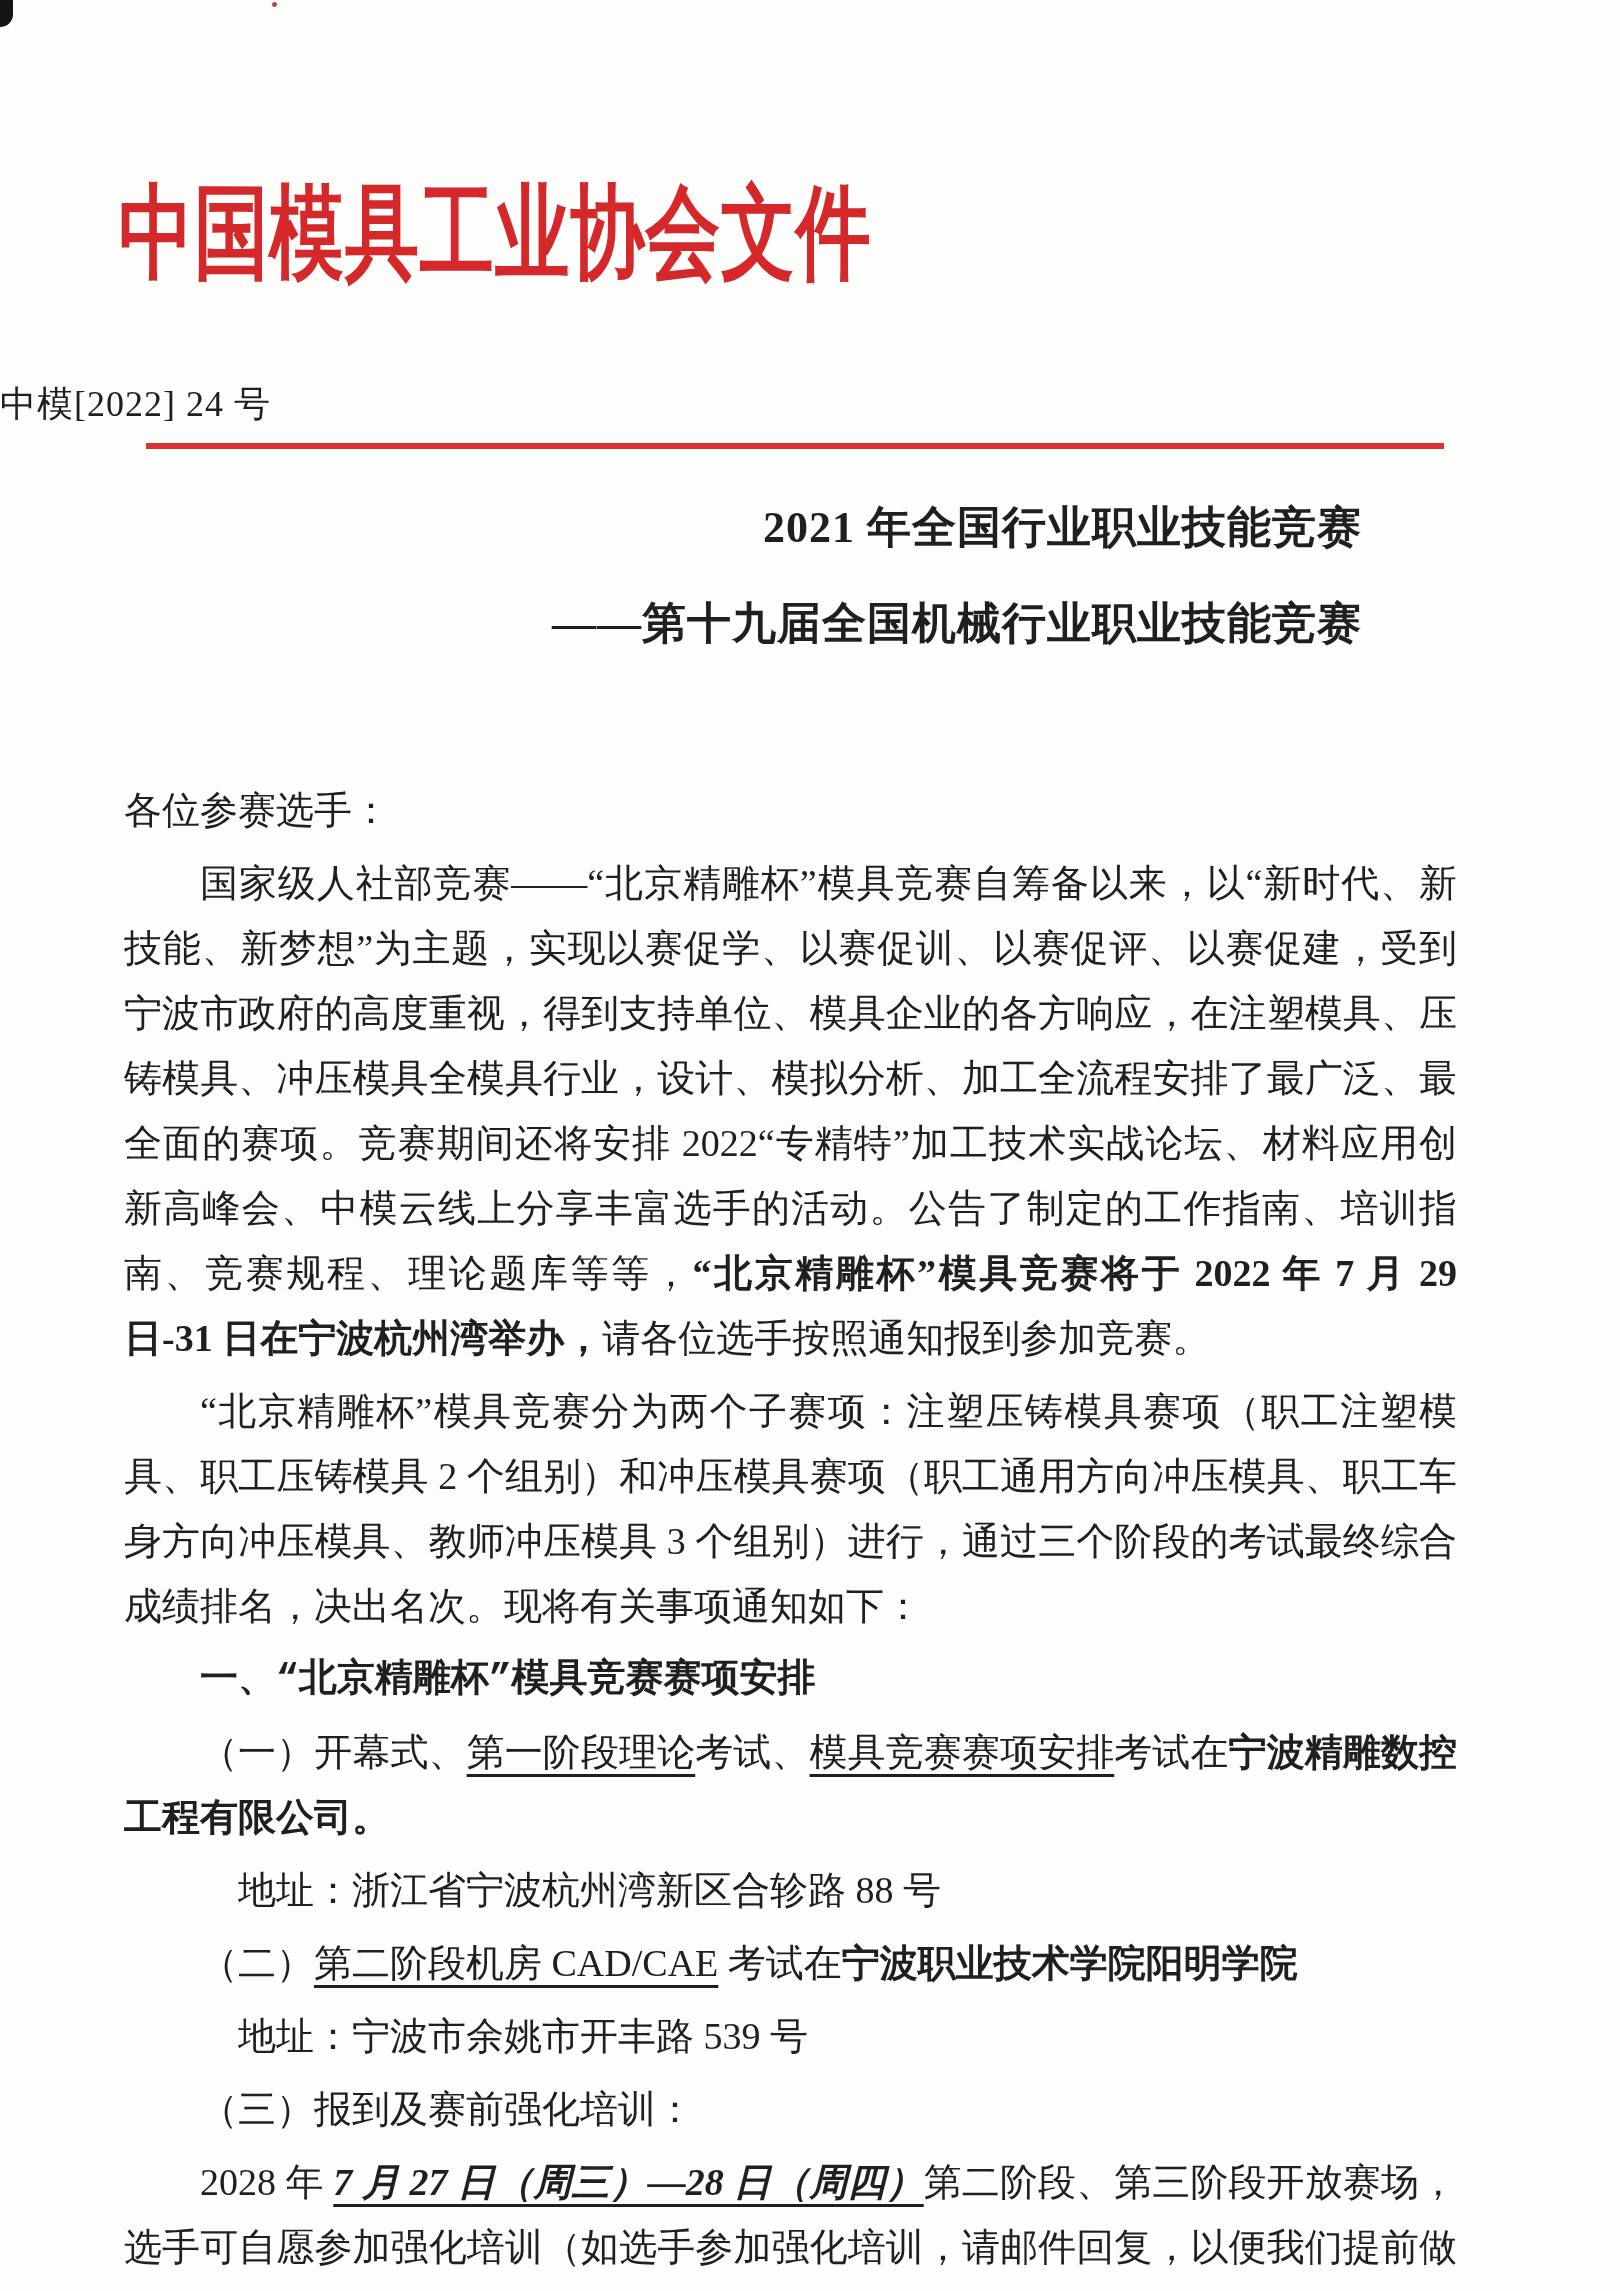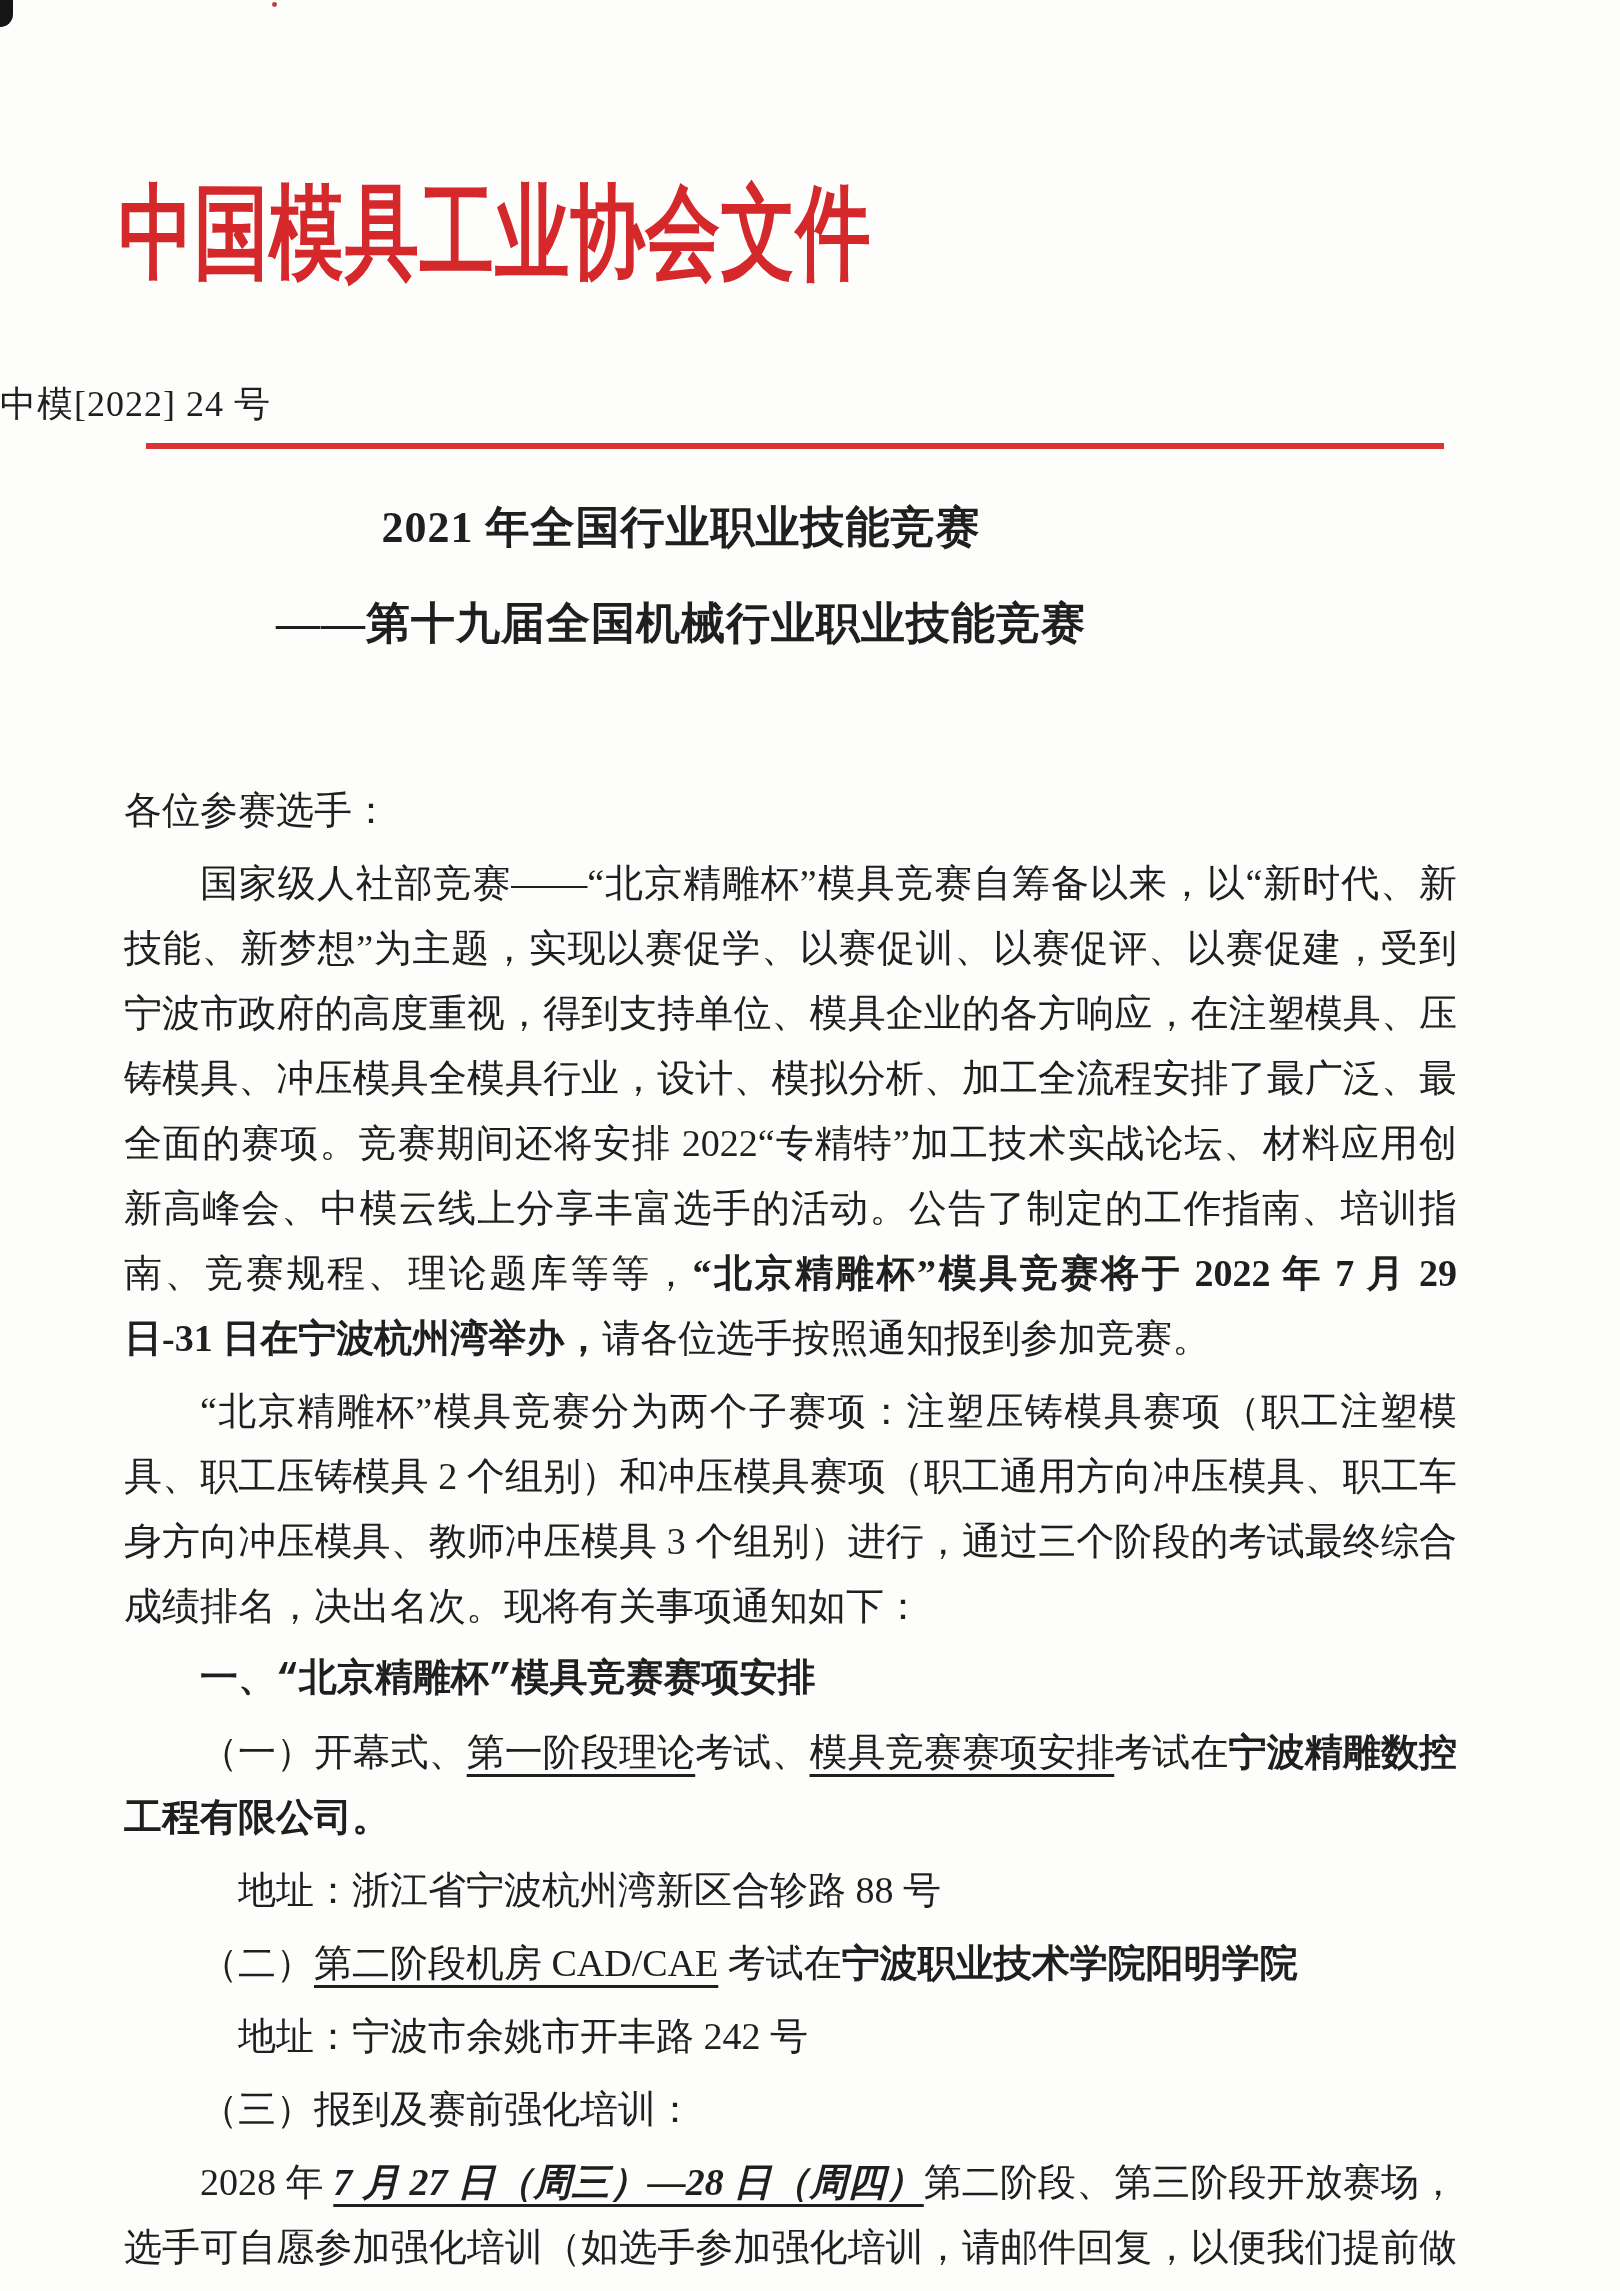--- a/index.html
+++ b/index.html
@@ -50,21 +50,21 @@
   .red-rule{
     position:absolute;top:443px;left:146px;
     width:1298px;height:5.9px;
     background:var(--rule_red);
   }
   
   .title-block{
     position:absolute;top:480px;left:0;width:1362px;
     text-align:center;font-weight:bold;font-size:44px;
   }
-  .title-line{line-height:96px;letter-spacing:1px;}
+  .title-line{line-height:96px;letter-spacing:1px;text-align:right;}
   
   .body-text{
     position:absolute;top:770px;left:116px;width:1349px;
     font-size:38px;line-height:65px;
     text-align:justify;text-justify:inter-character;
   }
   .body-text p{margin:8px;padding:0;}
   .indent2{text-indent:2em;}
   .indent3{text-indent:3em;}
   .bold{font-weight:bold;}
@@ -111,21 +111,21 @@
     <p class="indent2">“北京精雕杯”模具竞赛分为两个子赛项：注塑压铸模具赛项（职工注塑模具、职工压铸模具 2 个组别）和冲压模具赛项（职工通用方向冲压模具、职工车身方向冲压模具、教师冲压模具 3 个组别）进行，通过三个阶段的考试最终综合成绩排名，决出名次。现将有关事项通知如下：</p>
 
     <p class="indent2 heading">一、“北京精雕杯”模具竞赛赛项安排</p>
 
     <p class="indent2"><span>（一）开幕式、</span><span class="u">第一阶段理论</span><span>考试、</span><span class="u">模具竞赛赛项安排</span><span>考试在</span><span class="bold">宁波精雕数控工程有限公司。</span></p>
 
     <p class="indent3">地址：浙江省宁波杭州湾新区合轸路 88 号</p>
 
     <p class="indent2"><span>（二）</span><span class="u">第二阶段机房 CAD/CAE</span><span> 考试在</span><span class="bold">宁波职业技术学院阳明学院</span></p>
 
-    <p class="indent3">地址：宁波市余姚市开丰路 242 号</p>
+    <p class="indent3">地址：宁波市余姚市开丰路 539 号</p>
 
     <p class="indent2">（三）报到及赛前强化培训：</p>
 
     <p class="indent2"><span>2028 年 </span><span class="biu">7 月 27 日（周三）—28 日（周四）</span><span>第二阶段、第三阶段开放赛场，选手可自愿参加强化培训（如选手参加强化培训，请邮件回复，以便我们提前做好安排）。</span></p>
 
   </div>
 
 </div>
 
 

